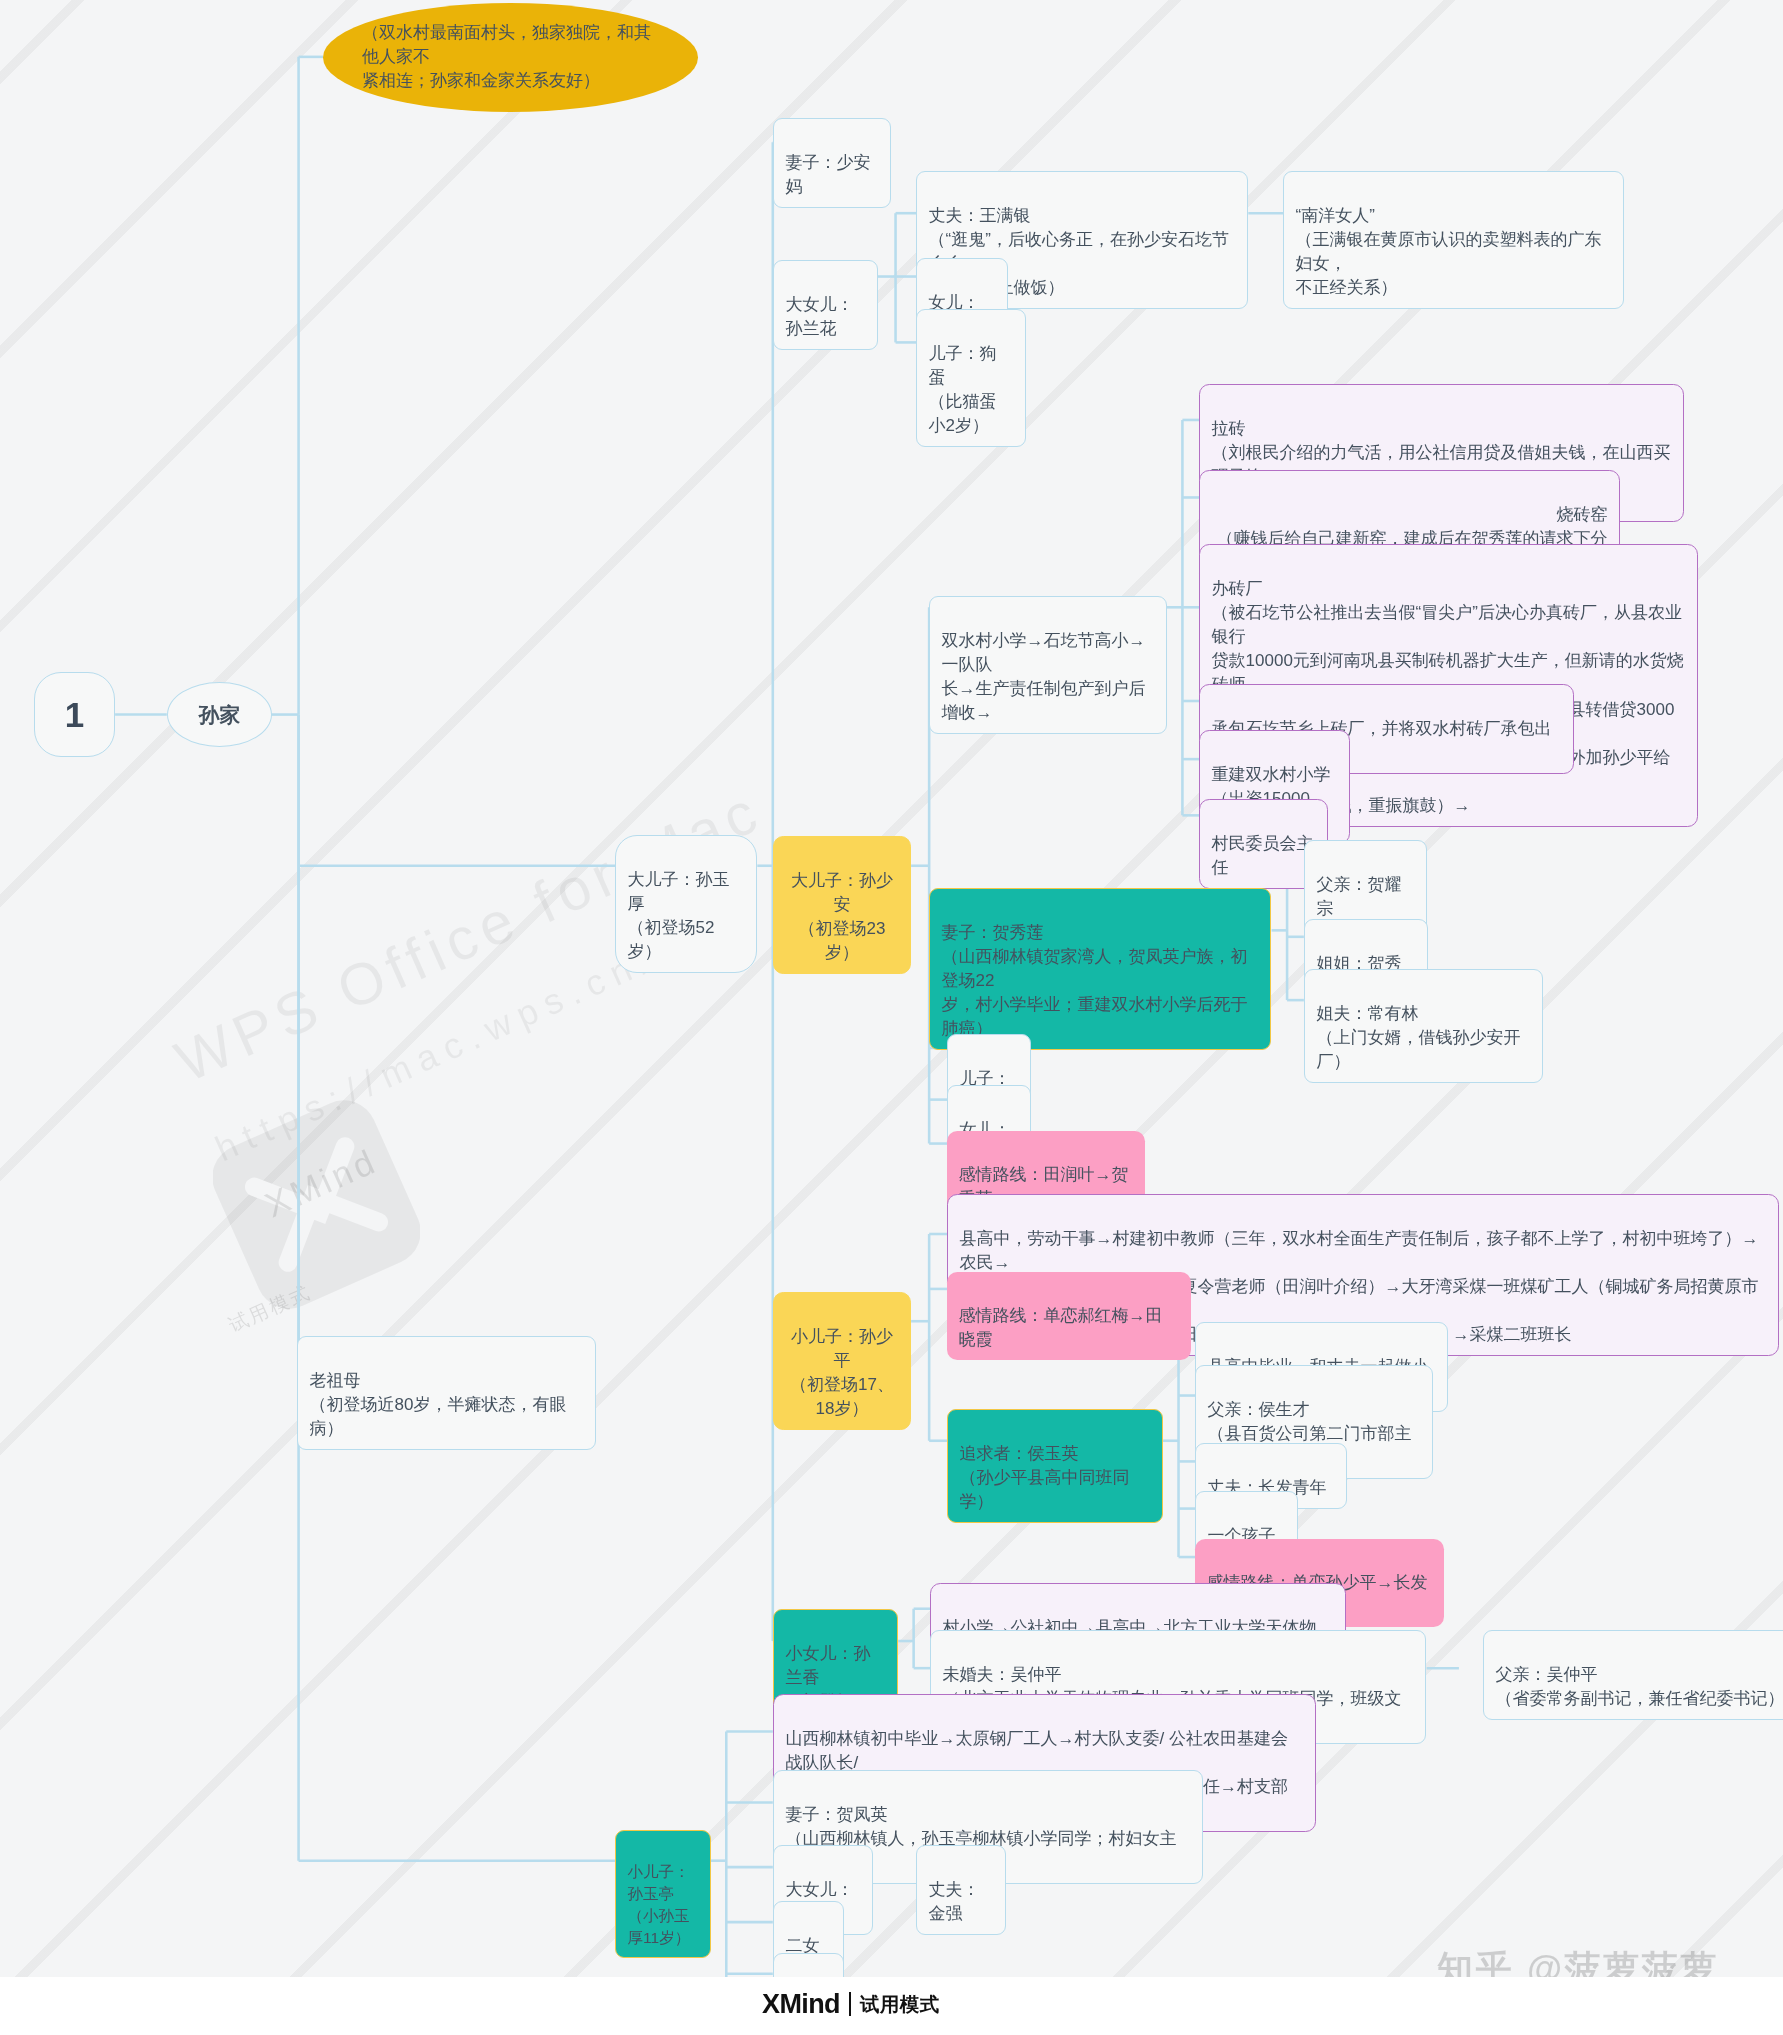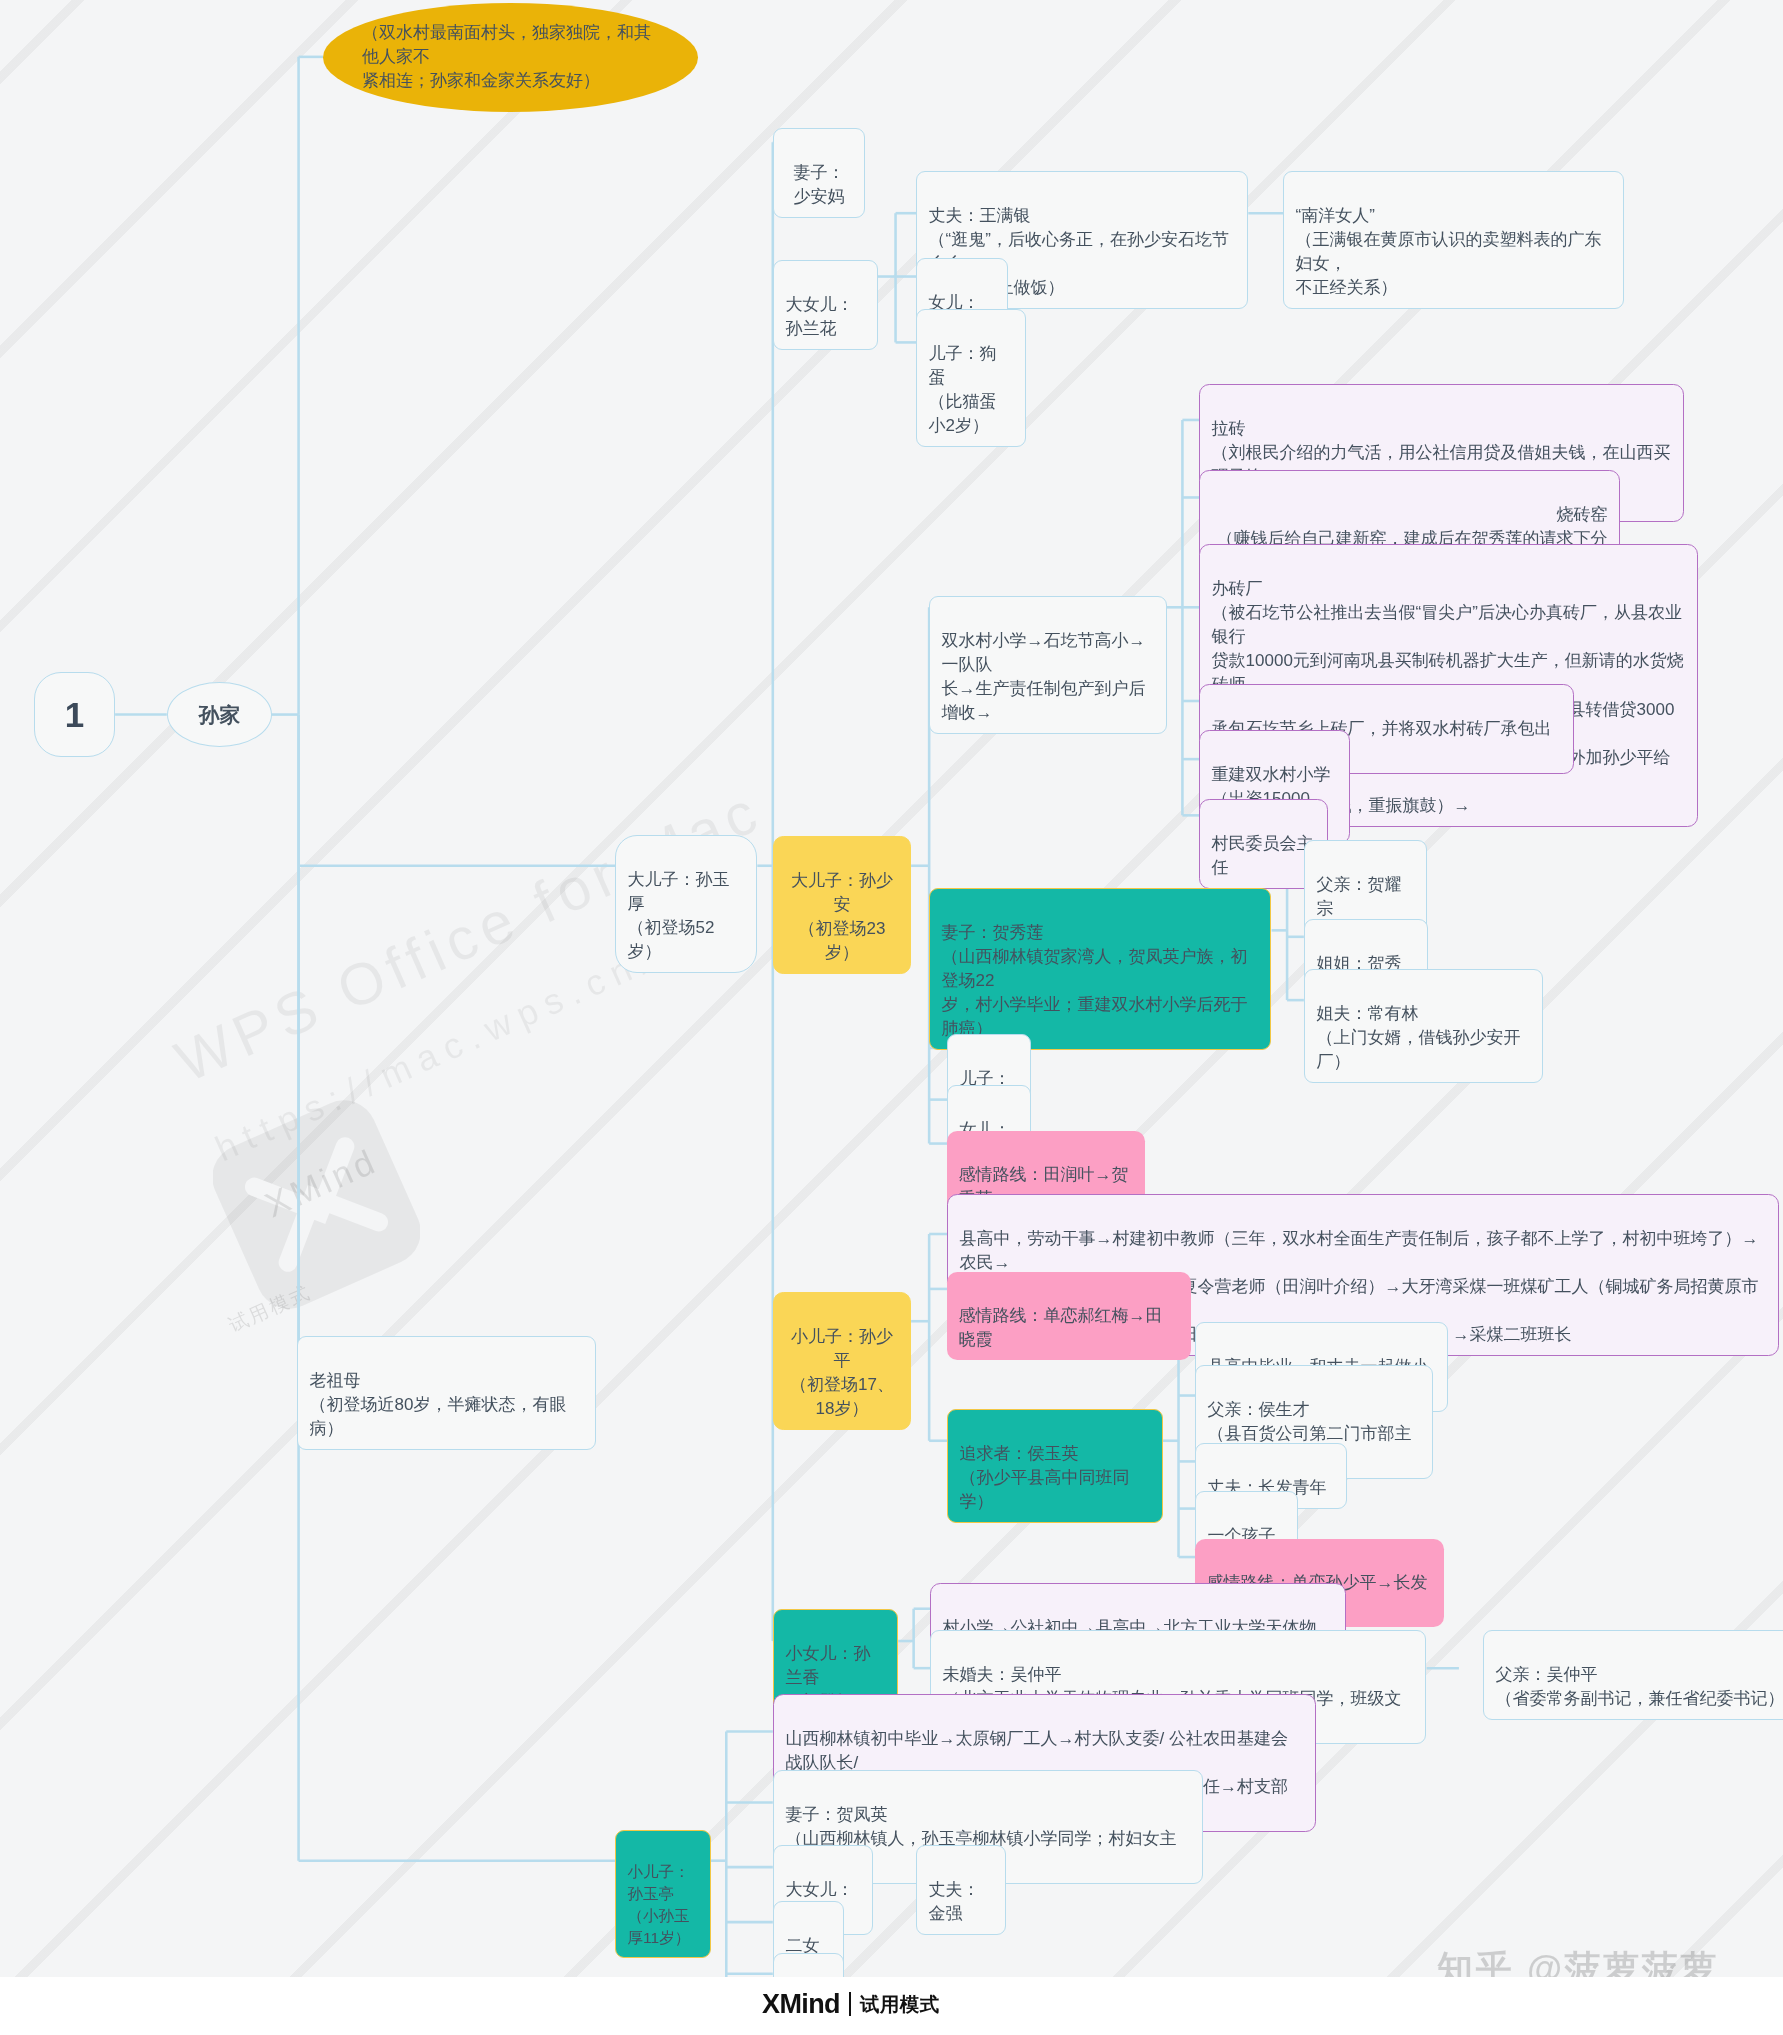--- a/index.html
+++ b/index.html
@@ -228,21 +228,21 @@
 <div class="node blue" style="left:615px;top:835px;width:142px;border-radius:22px;">
   <span>大儿子：孙玉厚
 （初登场52岁）</span>
 </div>
 
 <div class="node yellow" style="left:615px;top:1830px;width:96px;font-size:15.5px;">
   <span>小儿子：孙玉亭
 （小孙玉厚11岁）</span>
 </div>
 
-<div class="node blue" style="left:773px;top:128px;width:92px;text-align:center;">
+<div class="node blue" style="left:773px;top:118px;width:118px;">
   <span>妻子：少安妈</span>
 </div>
 
 <div class="node blue" style="left:773px;top:260px;width:105px;">
   <span>大女儿：孙兰花</span>
 </div>
 
 <div class="node blue" style="left:916px;top:171px;width:332px;">
   <span>丈夫：王满银
 （“逛鬼”，后收心务正，在孙少安石圪节乡乡

